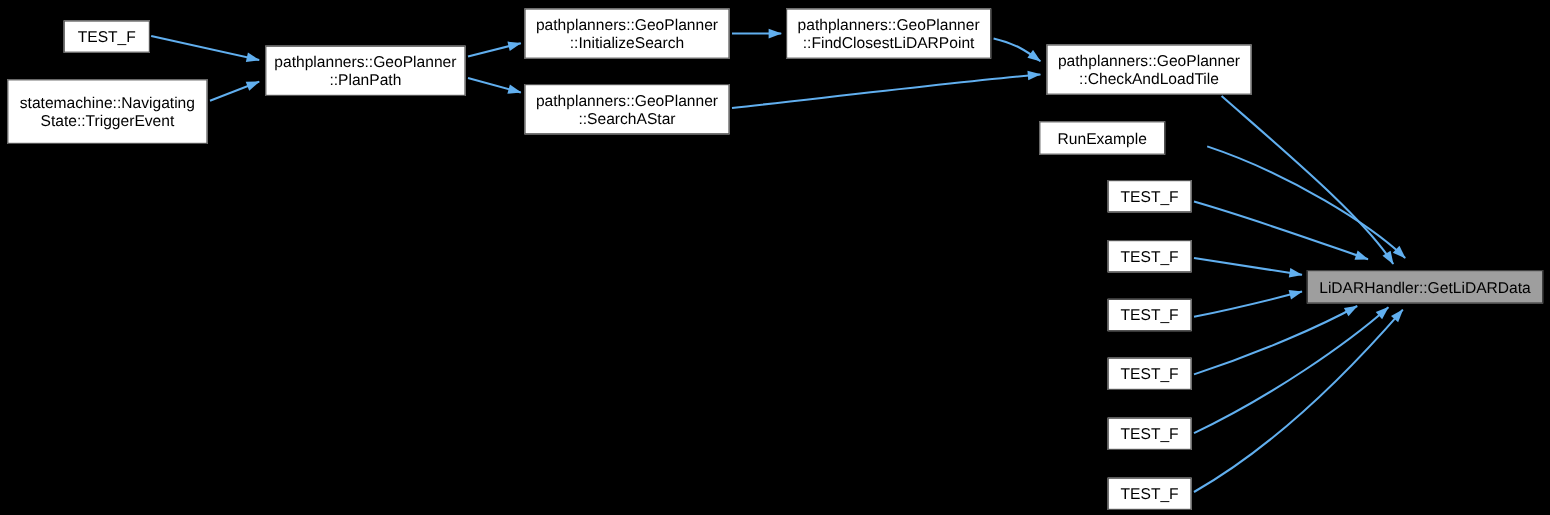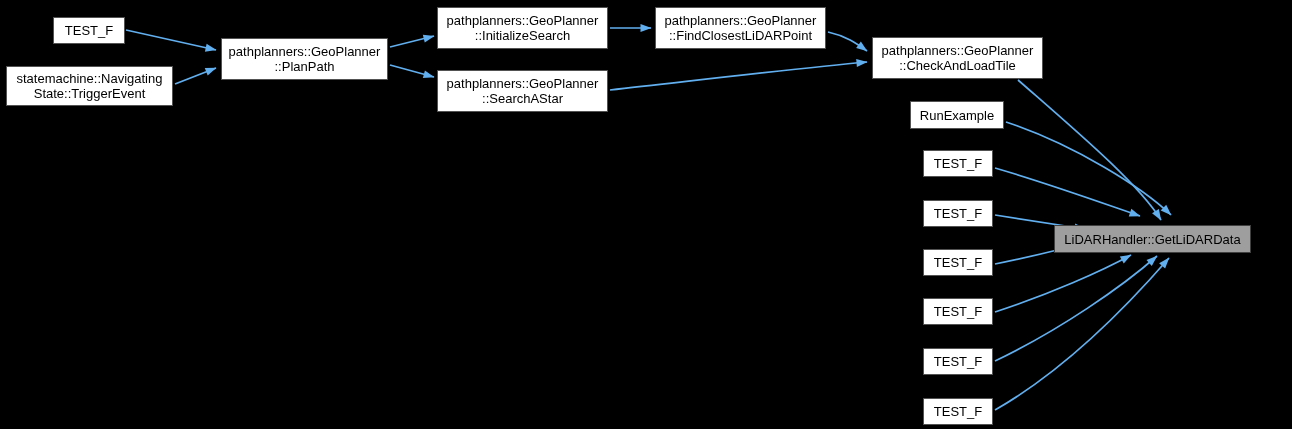--- a/index.html
+++ b/index.html
@@ -75,47 +75,47 @@
     <path class="edge" marker-end="url(#arrow)" d="M995,168 C1050,184 1105,204 1140,216"></path>
     <path class="edge" marker-end="url(#arrow)" d="M995,215 L1085,229"></path>
     <path class="edge" marker-end="url(#arrow)" d="M995,264 C1030,257 1058,250 1085,243"></path>
     <path class="edge" marker-end="url(#arrow)" d="M995,312 C1050,294 1102,271 1131,255"></path>
     <path class="edge" marker-end="url(#arrow)" d="M995,361 C1060,330 1123,286 1157,256"></path>
     <path class="edge" marker-end="url(#arrow)" d="M995,410 C1072,366 1136,296 1169,258"></path>
   </svg>
 
   <div class="node" style="left:53px; top:17px; width:72px; height:27px;">TEST_F</div>
 
-  <div class="node" style="left:6px; top:66px; width:167px; height:40px;">statemachine::Navigating
+  <div class="node" style="left:6px; top:66px; width:167px; height:54px;">statemachine::Navigating
 State::TriggerEvent</div>
 
   <div class="node" style="left:221px; top:38px; width:167px; height:42px;">pathplanners::GeoPlanner
 ::PlanPath</div>
 
   <div class="node" style="left:437px; top:7px; width:171px; height:42px;">pathplanners::GeoPlanner
 ::InitializeSearch</div>
 
   <div class="node" style="left:437px; top:70px; width:171px; height:42px;">pathplanners::GeoPlanner
 ::SearchAStar</div>
 
   <div class="node" style="left:655px; top:7px; width:171px; height:42px;">pathplanners::GeoPlanner
 ::FindClosestLiDARPoint</div>
 
   <div class="node" style="left:872px; top:37px; width:171px; height:42px;">pathplanners::GeoPlanner
 ::CheckAndLoadTile</div>
 
-  <div class="node" style="left:910px; top:101px; width:94px; height:28px;">RunExample</div>
+  <div class="node" style="left:866px; top:101px; width:105px; height:28px;">RunExample</div>
 
   <div class="node" style="left:923px; top:150px; width:70px; height:27px;">TEST_F</div>
 
   <div class="node" style="left:923px; top:200px; width:70px; height:27px;">TEST_F</div>
 
   <div class="node" style="left:923px; top:249px; width:70px; height:27px;">TEST_F</div>
 
   <div class="node" style="left:923px; top:298px; width:70px; height:27px;">TEST_F</div>
 
   <div class="node" style="left:923px; top:348px; width:70px; height:27px;">TEST_F</div>
 
   <div class="node" style="left:923px; top:398px; width:70px; height:27px;">TEST_F</div>
 
-  <div class="node target" style="left:1054px; top:225px; width:197px; height:28px;">LiDARHandler::GetLiDARData</div>
+  <div class="node target" style="left:1089px; top:225px; width:197px; height:28px;">LiDARHandler::GetLiDARData</div>
 
 </div>
 
 </body></html>

